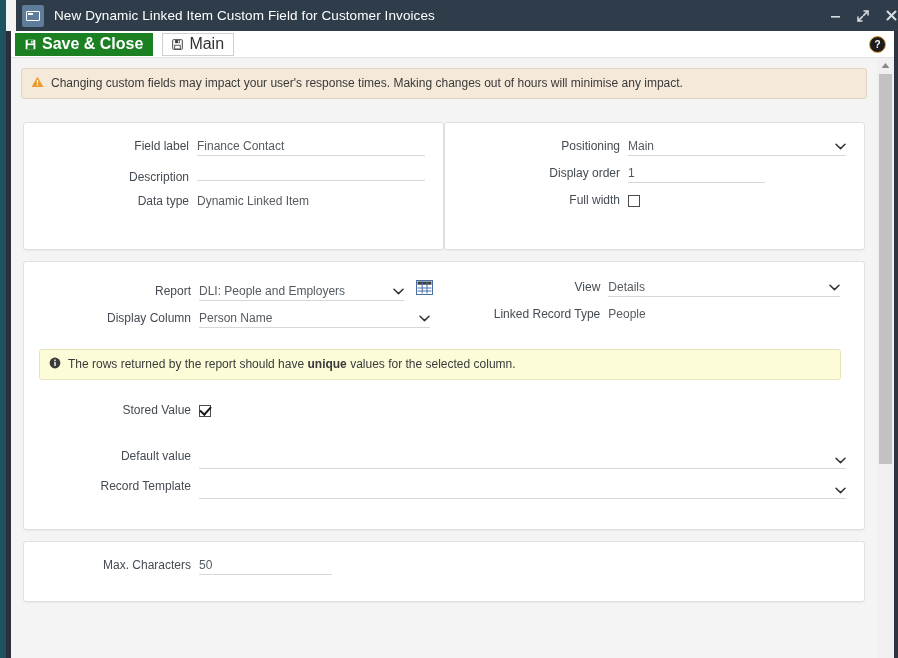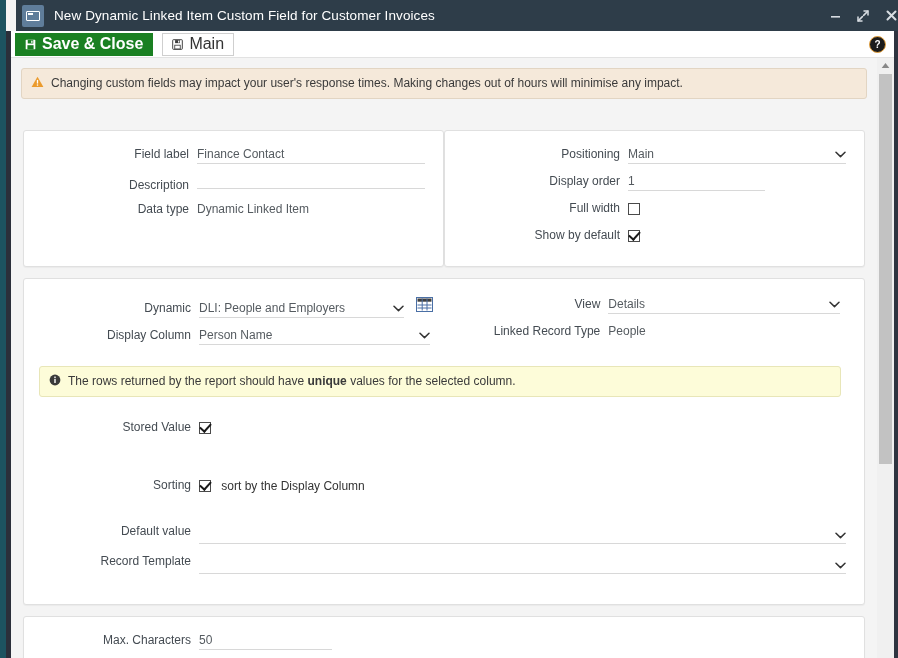--- a/index.html
+++ b/index.html
@@ -238,21 +238,21 @@
   .panel {
     background: #ffffff;
     border: 1px solid #e0e0e0;
     border-radius: 3px;
     box-sizing: border-box;
     box-shadow: 0 1px 1px rgba(0,0,0,0.04);
   }
   .row-panels {
     display: flex;
     gap: 0;
-    margin: 31px 12px 0 12px;
+    margin: 23px 12px 0 12px;
   }
   .panel-half { width: 423px; }
   .panel-full { margin: 11px 12px 0 12px; }
 
   
   .frow {
     display: flex;
     align-items: baseline;
     margin-bottom: 10px;
   }
@@ -453,37 +453,31 @@
         <div class="frow">
           <div class="flabel" style="width:165px">Display order</div>
           <div class="fvalue underline" style="max-width:137px">1</div>
         </div>
         <div class="frow">
           <div class="flabel" style="width:165px">Full width</div>
           <div class="fvalue plain">
             <span class="cb"></span>
           </div>
         </div>
-        <div class="frow" style="margin-bottom:2px">
-          <div class="flabel" style="width:165px">Show by default</div>
-          <div class="fvalue plain">
-            <span class="cb checked"></span>
-          </div>
-        </div>
         <div style="height:5px"></div>
       </div>
     </div>
 
     <div class="panel panel-full pad-b">
 
       <div style="display:flex">
 
         <div style="width:425px">
           <div class="frow">
-            <div class="flabel" style="width:157px">Dynamic</div>
+            <div class="flabel" style="width:157px">Report</div>
             <div class="fvalue underline withchev" style="max-width:205px">
               <span>DLI: People and Employers</span>
               <span class="chev">
                 <svg width="11" height="7" viewBox="0 0 11 7" aria-hidden="true">
                     <path d="M1 1.3 L5.5 5.6 L10 1.3" stroke="#333" stroke-width="1.5" fill="none" stroke-linecap="round" stroke-linejoin="round"></path>
                   </svg>
               </span>
             </div>
             <div class="grid-btn">
               <svg width="17" height="15" viewBox="0 0 17 15" aria-hidden="true">
@@ -541,27 +535,20 @@
         </div>
       </div>
 
       <div class="frow" style="margin-top:22px; margin-bottom:0">
         <div class="flabel" style="width:157px">Stored Value</div>
         <div class="fvalue plain">
           <span class="cb checked"></span>
         </div>
       </div>
 
-      <div class="frow" style="margin-top:41px; margin-bottom:0">
-        <div class="flabel" style="width:157px">Sorting</div>
-        <div class="fvalue plain">
-          <span class="cb checked"></span>
-          <span class="cb-text">sort by the Display Column</span>
-        </div>
-      </div>
 
       <div class="frow" style="margin-top:29px; margin-bottom:10px">
         <div class="flabel" style="width:157px">Default value</div>
         <div class="fvalue underline withchev" style="max-width:665px">
           <span></span>
           <span class="chev">
             <svg width="11" height="7" viewBox="0 0 11 7" aria-hidden="true">
                 <path d="M1 1.3 L5.5 5.6 L10 1.3" stroke="#333" stroke-width="1.5" fill="none" stroke-linecap="round" stroke-linejoin="round"></path>
               </svg>
           </span>

